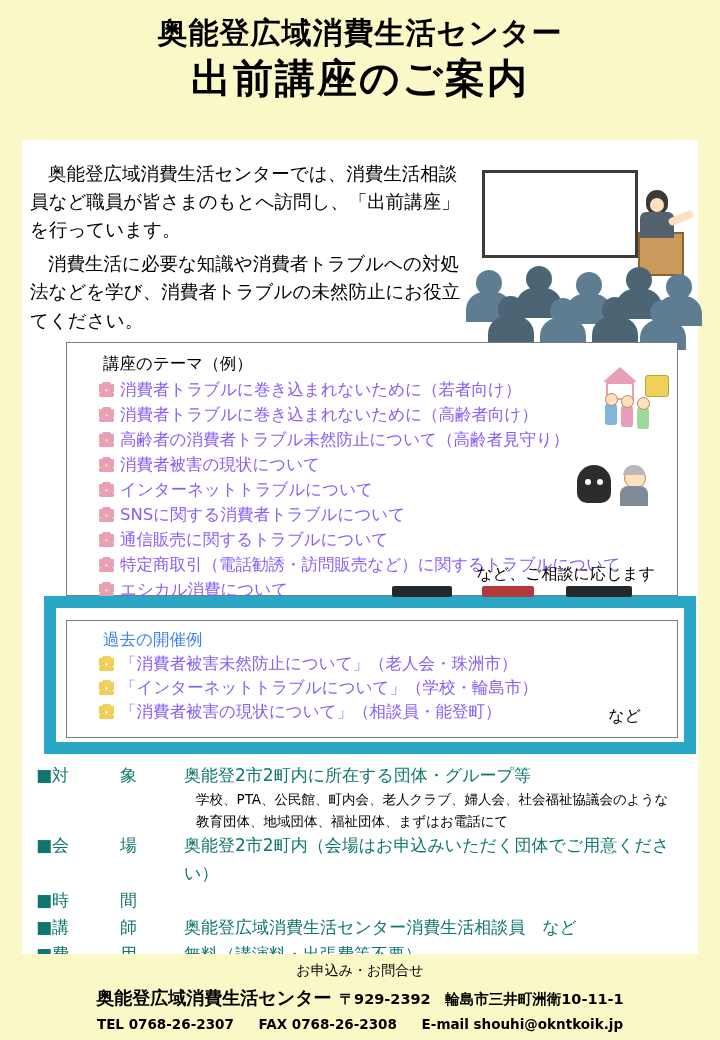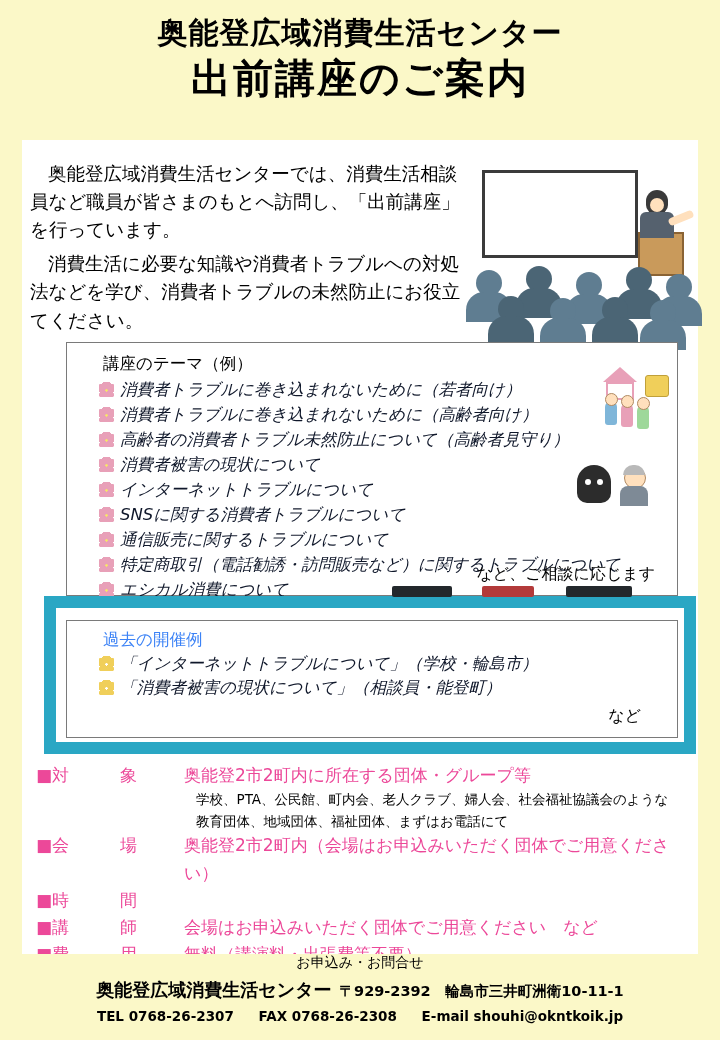--- a/index.html
+++ b/index.html
@@ -218,25 +218,24 @@
     background:
       radial-gradient(circle at 50% 18%, #f0cf5a 0 4.2px, transparent 4.4px),
       radial-gradient(circle at 84% 42%, #f0cf5a 0 4.2px, transparent 4.4px),
       radial-gradient(circle at 70% 86%, #f0cf5a 0 4.2px, transparent 4.4px),
       radial-gradient(circle at 30% 86%, #f0cf5a 0 4.2px, transparent 4.4px),
       radial-gradient(circle at 16% 42%, #f0cf5a 0 4.2px, transparent 4.4px),
       radial-gradient(circle at 50% 52%, #ffffff 0 3px, transparent 3.2px);
   }
   .theme-text {
     font-size: 16.5px;
-    color: #0f172a;
+    color: #8b5cf6;
     line-height: 1.3;
     font-family: "DejaVu Sans", "Liberation Sans", sans-serif;
     white-space: nowrap;
-    font-style: italic;
   }
   .theme-note {
     position: absolute;
     right: 22px;
     bottom: 10px;
     font-size: 16px;
     color: #000;
     font-family: "DejaVu Sans", "Liberation Sans", sans-serif;
   }
 
@@ -426,21 +425,21 @@
     left: 36px;
     top: 762px;
     width: 650px;
     font-family: "DejaVu Sans", "Liberation Sans", sans-serif;
   }
   .det-row {
     display: flex;
     align-items: baseline;
     font-size: 17px;
     line-height: 1.6;
-    color: #ec4899;
+    color: #0f766e;
   }
   .det-label {
     width: 148px;
     flex: 0 0 auto;
     letter-spacing: 0px;
   }
   .det-value { flex: 1 1 auto; }
   .det-sub {
     font-size: 13.5px;
     margin-left: 160px;
@@ -451,20 +450,21 @@
   
   .footer {
     position: absolute;
     left: 22px;
     bottom: 0;
     width: 676px;
     height: 86px;
     background: #fbf8c8;
     text-align: center;
     box-sizing: border-box;
+    padding-top: 8px;
     font-family: "DejaVu Sans", "Liberation Sans", sans-serif;
   }
   .footer-contact {
     font-size: 14px;
     color: #000;
     margin-bottom: 6px;
   }
   .footer-org {
     font-size: 18px;
     font-weight: bold;
@@ -605,20 +605,24 @@
   <div class="bar post-r"></div>
   <div class="book" style="left:392px; width:60px; background:#23282c;"></div>
   <div class="book" style="left:482px; width:52px; background:#b33a3a;"></div>
   <div class="book" style="left:566px; width:66px; background:#23282c;"></div>
 
   <div class="past-box">
     <div class="past-title">過去の開催例</div>
     <div class="past-list">
       <div class="past-item">
         <span class="flower y"></span>
+        <span class="theme-text">「消費者被害未然防止について」（老人会・珠洲市）</span>
+      </div>
+      <div class="past-item">
+        <span class="flower y"></span>
         <span class="theme-text">「インターネットトラブルについて」（学校・輪島市）</span>
       </div>
       <div class="past-item">
         <span class="flower y"></span>
         <span class="theme-text">「消費者被害の現状について」（相談員・能登町）</span>
       </div>
     </div>
     <div class="past-note">など</div>
   </div>
 
@@ -632,21 +636,21 @@
 
     <div class="det-row">
       <div class="det-label">■会　　　場</div>
       <div class="det-value">奥能登2市2町内（会場はお申込みいただく団体でご用意ください）</div>
     </div>
     <div class="det-row">
       <div class="det-label">■時　　　間</div>
     </div>
     <div class="det-row">
       <div class="det-label">■講　　　師</div>
-      <div class="det-value">会場はお申込みいただく団体でご用意ください　など</div>
+      <div class="det-value">奥能登広域消費生活センター消費生活相談員　など</div>
     </div>
     <div class="det-row">
       <div class="det-label">■費　　　用</div>
       <div class="det-value">無料（講演料・出張費等不要）</div>
     </div>
     <div class="det-row">
       <div class="det-label">■申込み方法</div>
       <div class="det-value">裏面をご覧ください。まずはお電話にて、お気軽にどうぞ</div>
     </div>
   </div>

